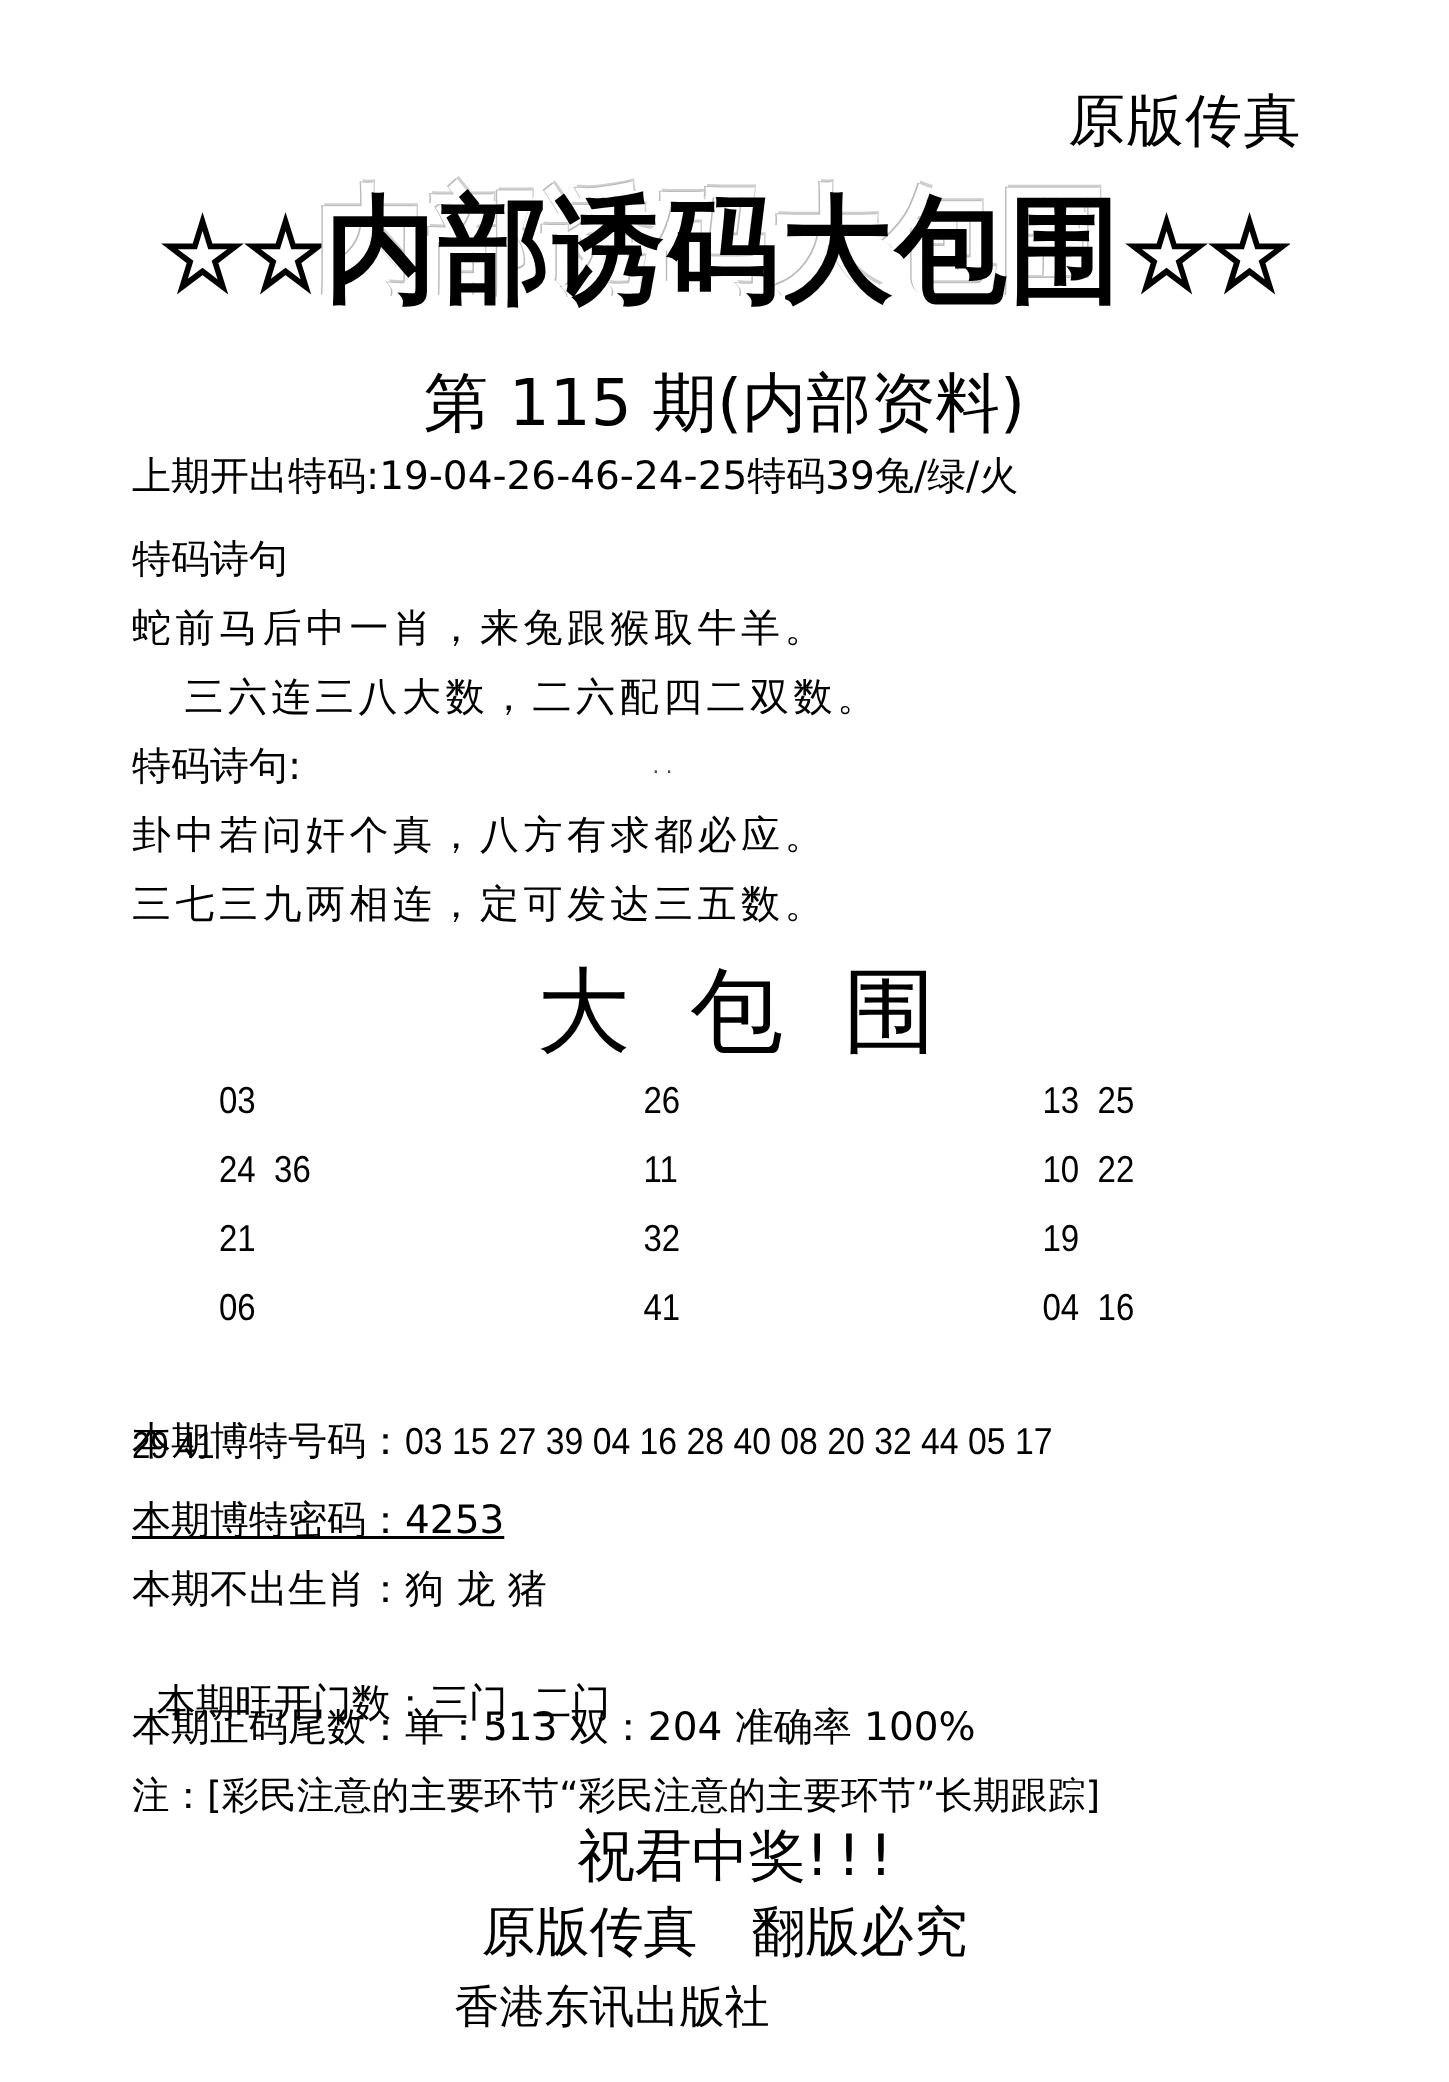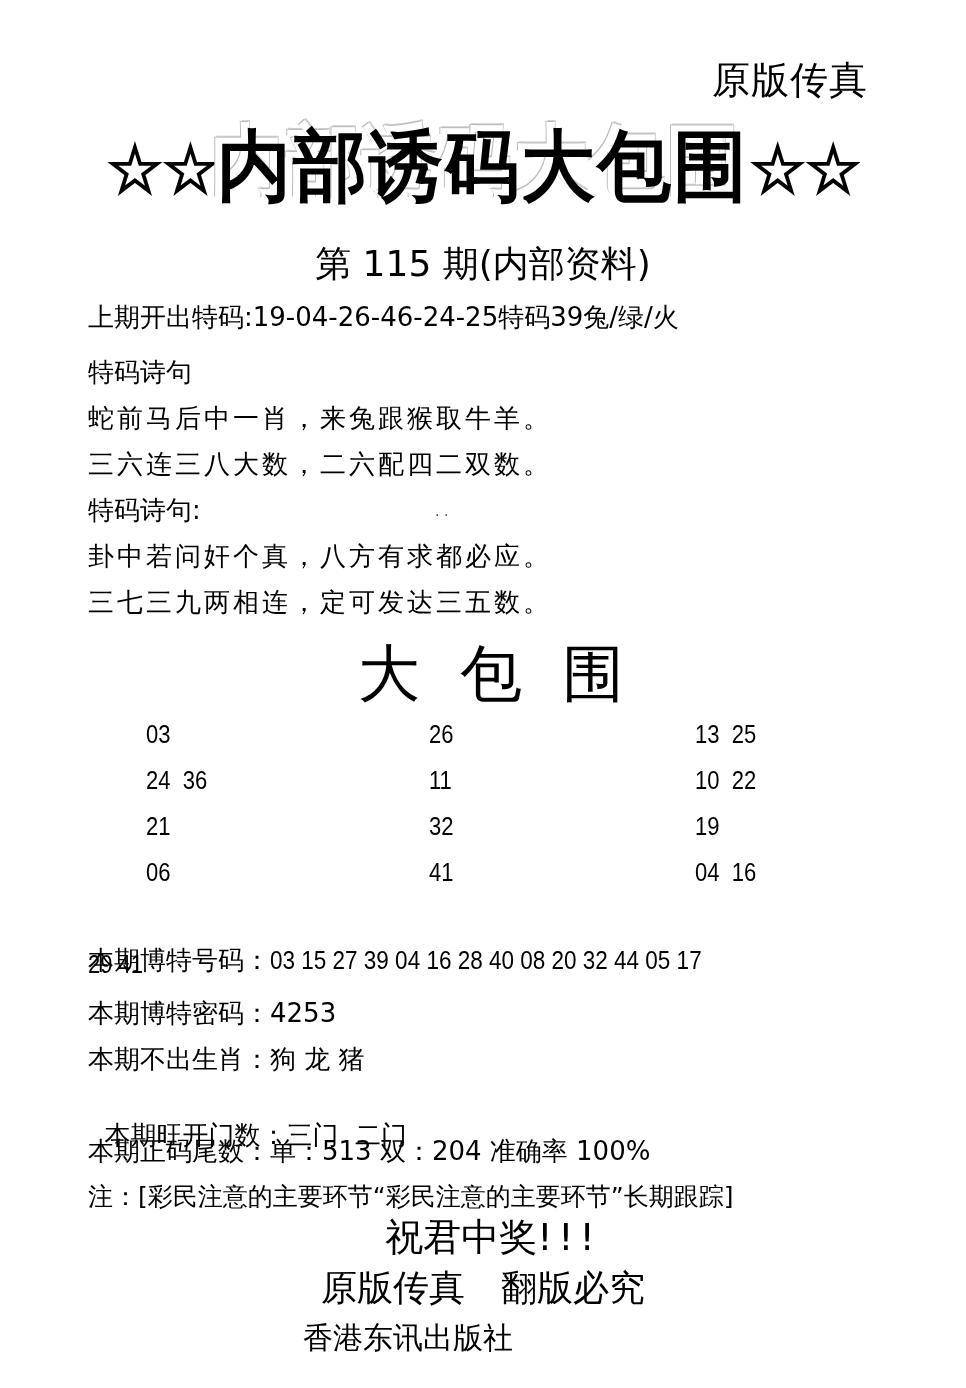--- a/index.html
+++ b/index.html
@@ -13,21 +13,21 @@
     left: 0; width: 966px; top: 118px; text-align: center;
     font-family: "DejaVu Serif", "Liberation Serif", serif;
     font-size: 74px; font-weight: bold; letter-spacing: 2px;
     transform: scaleY(1.05);
     text-shadow: -7px -6px 0 #ffffff, -8px -7px 0 #bbbbbb, -6px -8px 0 #cfcfcf;
   }
   .title .star {
     font-family: "DejaVu Sans", sans-serif; font-weight: normal; font-size: 64px;
     -webkit-text-stroke: 2px #000; text-shadow: none; letter-spacing: -2px;
   }
-  .issue { left: 0; width: 966px; top: 240px; text-align: center; font-size: 36px; }
+  .issue { left: 0; width: 966px; top: 240px; text-align: center; font-size: 43px; }
   .line { left: 88px; font-size: 26px; }
   .poem { letter-spacing: 3px; }
   .big-title { left: 0; width: 966px; top: 632px; text-align: center; font-size: 62px; letter-spacing: 40px; padding-left: 56px; box-sizing: border-box; }
   .num { font-family: "Liberation Sans Narrow", "Liberation Sans", sans-serif; font-size: 25px; transform: scaleX(0.88); transform-origin: left; }
   .c1 { left: 146px; } .c2 { left: 429px; } .c3 { left: 695px; }
   .wish { left: 0; width: 966px; top: 1212px; text-align: center; font-size: 38px; padding-left: 10px; }
   .wish .excl { letter-spacing: 6px; }
   .copyright { left: 0; width: 966px; top: 1264px; text-align: center; font-size: 36px; }
   .publisher { left: 0; width: 816px; top: 1318px; text-align: center; font-size: 30px; }
   .dots { left: 435px; top: 503px; font-size: 14px; color: #444; }
@@ -42,21 +42,21 @@
 </div>
 
 <div class="abs issue">第 115 期(内部资料)</div>
 
 <div class="abs line" style="top:300px;">
   <span>上期开出特码:</span><span>19-04-26-46-24-25</span><span>特码39兔/绿/火</span>
 </div>
 
 <div class="abs line" style="top:355px;">特码诗句</div>
 <div class="abs line poem" style="top:401px;">蛇前马后中一肖，来兔跟猴取牛羊。</div>
-<div class="abs line poem" style="top:447px;">三六连三八大数，二六配四二双数。</div>
+<div class="abs line poem" style="top:447px;margin-left:35px;">三六连三八大数，二六配四二双数。</div>
 
 <div class="abs line" style="top:493px;">特码诗句:</div>
 <div class="abs dots">. .</div>
 <div class="abs line poem" style="top:539px;">卦中若问奸个真，八方有求都必应。</div>
 <div class="abs line poem" style="top:585px;">三七三九两相连，定可发达三五数。</div>
 
 <div class="abs big-title">大包围</div>
 
 <div class="abs num c1" style="top:720px;">03</div>
 <div class="abs num c2" style="top:720px;">26</div>
@@ -72,21 +72,21 @@
 
 <div class="abs num c1" style="top:858px;">06</div>
 <div class="abs num c2" style="top:858px;">41</div>
 <div class="abs num c3" style="top:858px; white-space:pre;">04  16</div>
 
 <div class="abs line" style="top:943px;">
   <span>本期博特号码：</span><span class="num" style="display:inline-block; transform:scaleX(0.9);">03 15 27 39 04 16 28 40 08 20 32 44 05 17</span>
 </div>
 <div class="abs line num" style="top:950px;">29 41</div>
 
-<div class="abs line" style="top:996px;">
+<div class="abs line" style="top:996px;text-decoration:underline;">
   <span>本期博特密码：</span><span>4253</span>
 </div>
 
 <div class="abs line" style="top:1042px;">
   <span>本期不出生肖：</span><span>狗 龙 猪</span>
 </div>
 
 <div class="abs line" style="top:1088px; white-space:pre;">
   <span>本期旺开门数：</span><span>三门  二门</span>
 </div>

